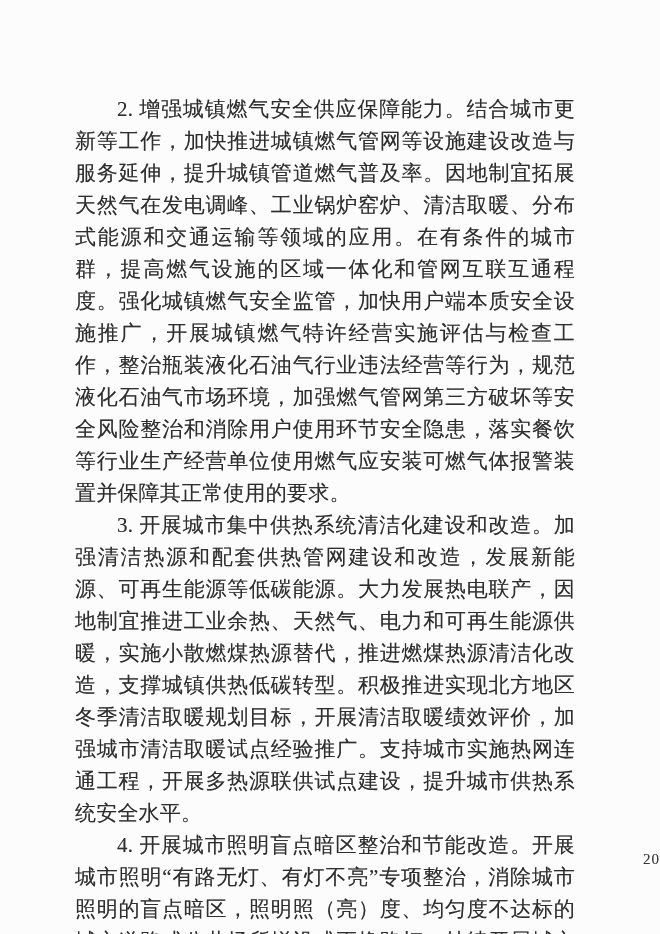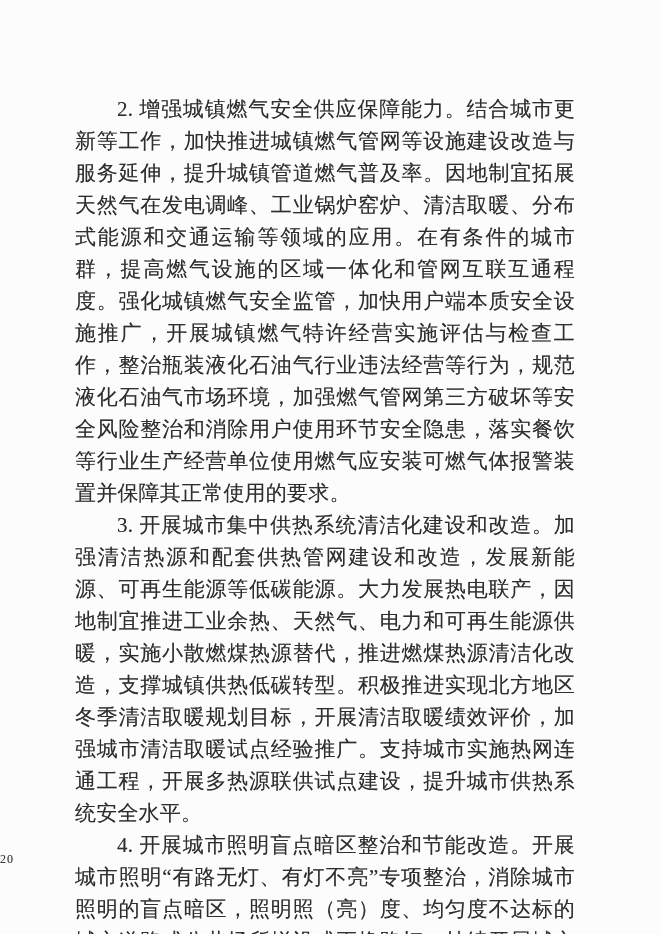--- a/index.html
+++ b/index.html
@@ -31,22 +31,22 @@
     text-justify: inter-ideograph;
     text-indent: 2em;
     letter-spacing: 0.2px;
     text-shadow: 0 0 0.6px rgba(46,46,46,0.45);
   }
   .page-number {
     position: absolute;
     left: 0;
     top: 849px;
     width: 100%;
-    text-align: left;
-    font-size: 12px;
+    text-align: right;
+    font-size: 15px;
     line-height: 20px;
     color: #3a3a3a;
     letter-spacing: 1px;
     text-shadow: 0 0 0.5px rgba(58,58,58,0.4);
   }
 </style>
 </head>
 <body>
 
 <div class="page" style="background: rgb(252, 252, 252);">

